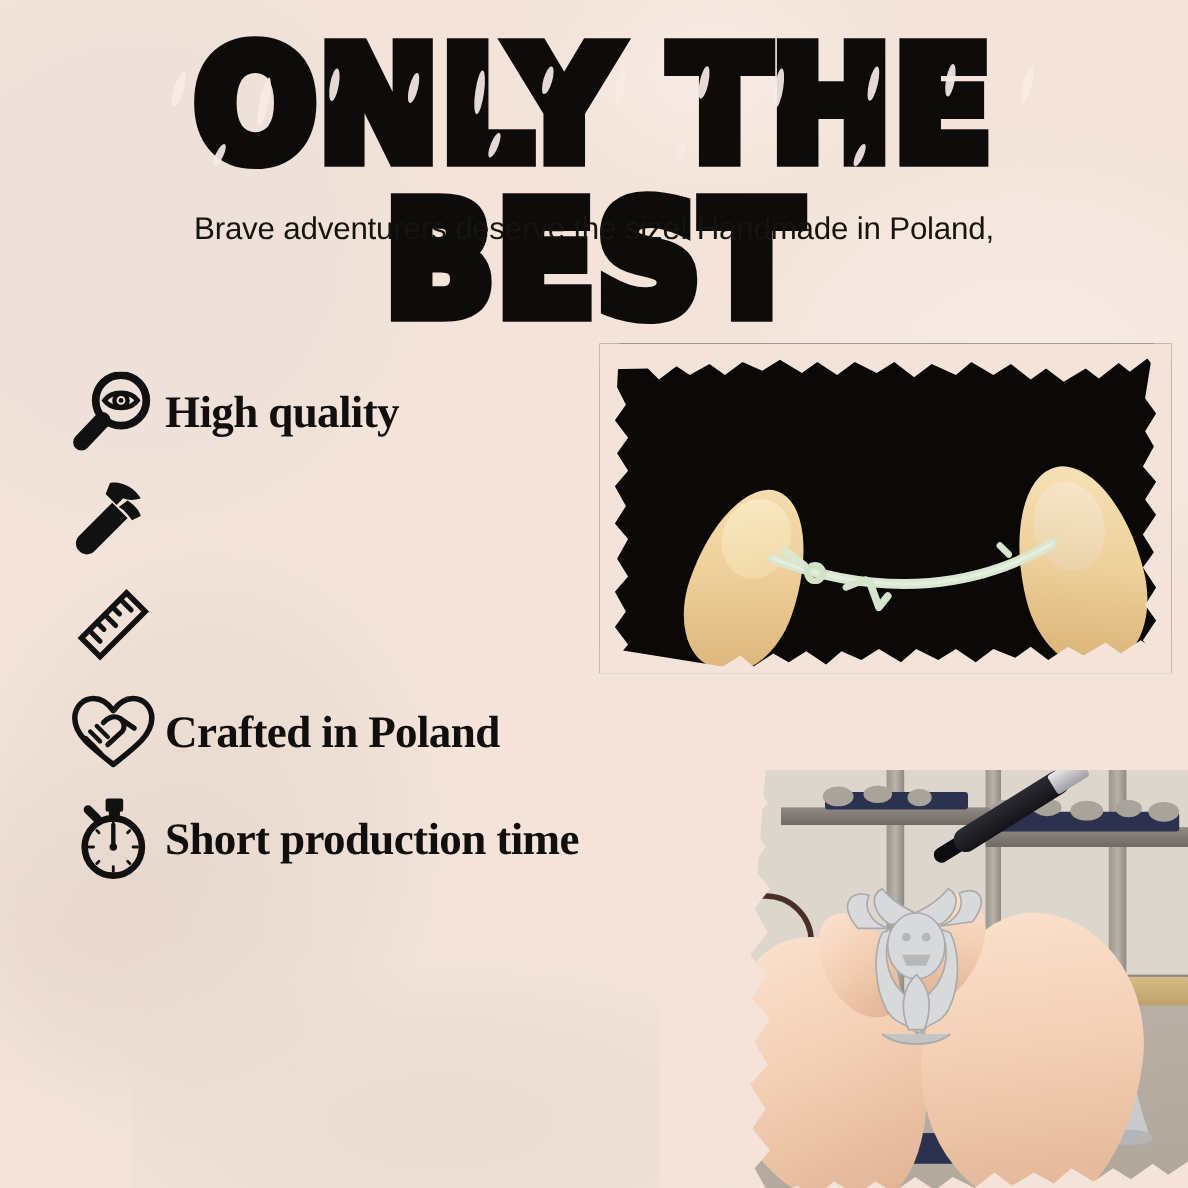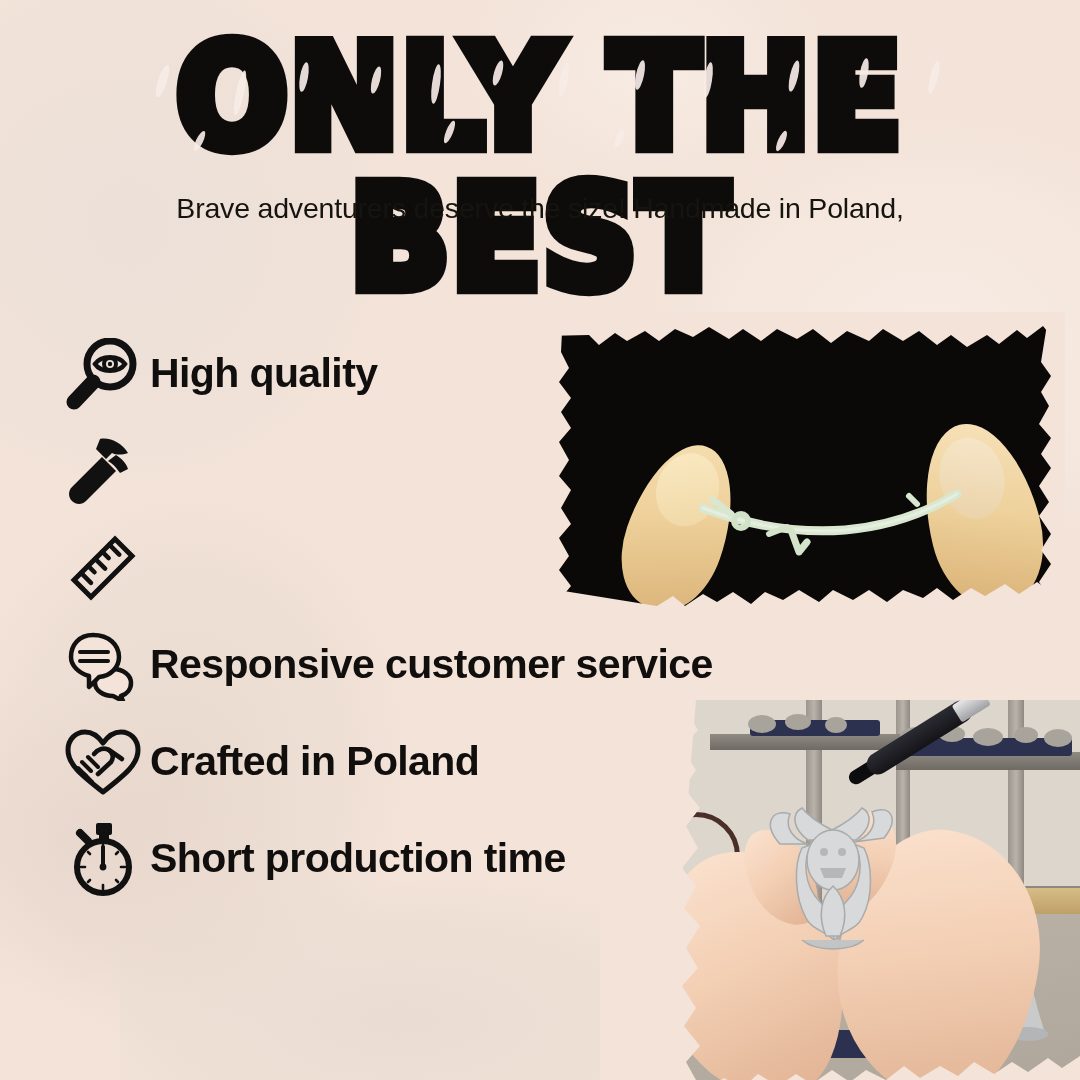--- a/index.html
+++ b/index.html
@@ -62,20 +62,21 @@
 
   
   #features{position:absolute;left:60px;top:325px;width:760px;z-index:6;}
   .feat{position:relative;height:97px;display:flex;align-items:center;}
   .feat .ico{width:86px;height:78px;flex:0 0 86px;display:flex;align-items:center;justify-content:center;}
   .feat .ico svg{display:block;}
   .feat .lbl{
     font-size:41px;font-weight:bold;color:#110f0d;
     letter-spacing:-.6px;white-space:nowrap;
     margin-left:4px;
+    font-family:Liberation Serif, serif;
   }
 
   
   .photo{position:absolute;overflow:hidden;z-index:4;}
 
   
   #photo-top{left:545px;top:312px;width:520px;height:300px;}
   #photo-top .inner{
     position:absolute;inset:0;
     background:#0a0908;
@@ -298,33 +299,20 @@
                 <path d="M28 25 L28 34"></path>
               <path d="M38 25 L38 39"></path>
                 <path d="M48 25 L48 34"></path>
               <path d="M58 25 L58 39"></path>
             </g>
           </g>
         </svg>
       </span>
     </div>
 
-    <div class="feat">
-      <span class="ico">
-        <svg width="76" height="72" viewBox="0 0 76 72">
-          <path d="M48 40 C58 40 66 46 66 54 C66 60 62 65 56 67 L58 72 L48 67 C38 67 30 61 30 54 C30 46 38 40 48 40 Z" fill="#f3e3d9" stroke="#111" stroke-width="4.5" stroke-linejoin="round"></path>
-          <path d="M28 6 C44 6 54 16 54 28 C54 38 46 47 34 48 L24 58 L24 47 C14 44 6 37 6 28 C6 16 14 6 28 6 Z" fill="#f3e3d9" stroke="#111" stroke-width="4.5" stroke-linejoin="round"></path>
-          <g stroke="#111" stroke-width="4" stroke-linecap="round">
-            <path d="M15 23 L43 23"></path>
-              <path d="M15 32 L43 32"></path>
-          </g>
-        </svg>
-      </span>
-      <span class="lbl">Responsive customer service</span>
-    </div>
 
     <div class="feat">
       <span class="ico">
         <svg width="78" height="72" viewBox="0 0 78 72">
           <path d="M39 66 C16 48 4 38 4 24 C4 13 12 6 21 6 C28 6 34 10 39 17 C44 10 50 6 57 6 C66 6 74 13 74 24 C74 38 62 48 39 66 Z" fill="none" stroke="#111" stroke-width="5" stroke-linejoin="round"></path>
           <path d="M30 28 C34 23 40 21 45 24 L58 33" fill="none" stroke="#111" stroke-width="4.6" stroke-linecap="round" stroke-linejoin="round"></path>
           <path d="M45 24 C49 27 50 32 47 36 L34 48" fill="none" stroke="#111" stroke-width="4.6" stroke-linecap="round" stroke-linejoin="round"></path>
           <g stroke="#111" stroke-width="4" stroke-linecap="round" stroke-linejoin="round" fill="none">
             <path d="M18 36 L27 45"></path>
               <path d="M24 31 L34 41"></path>

